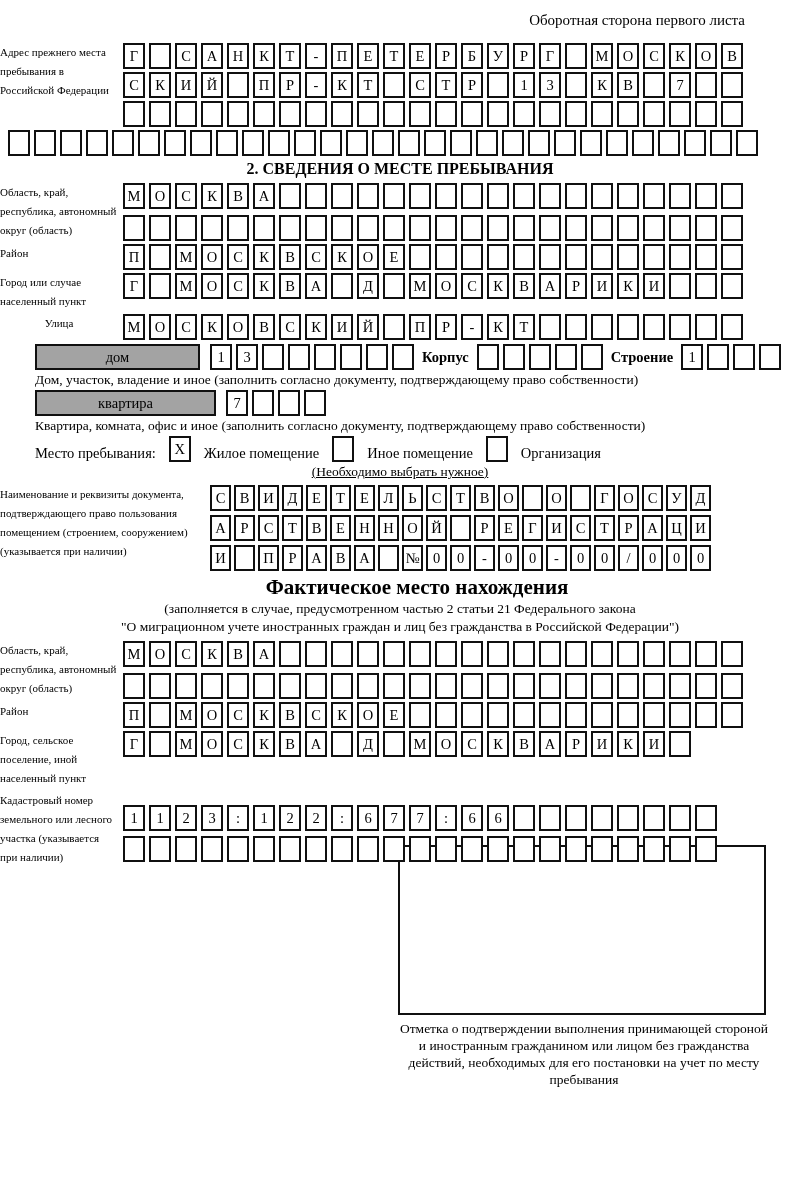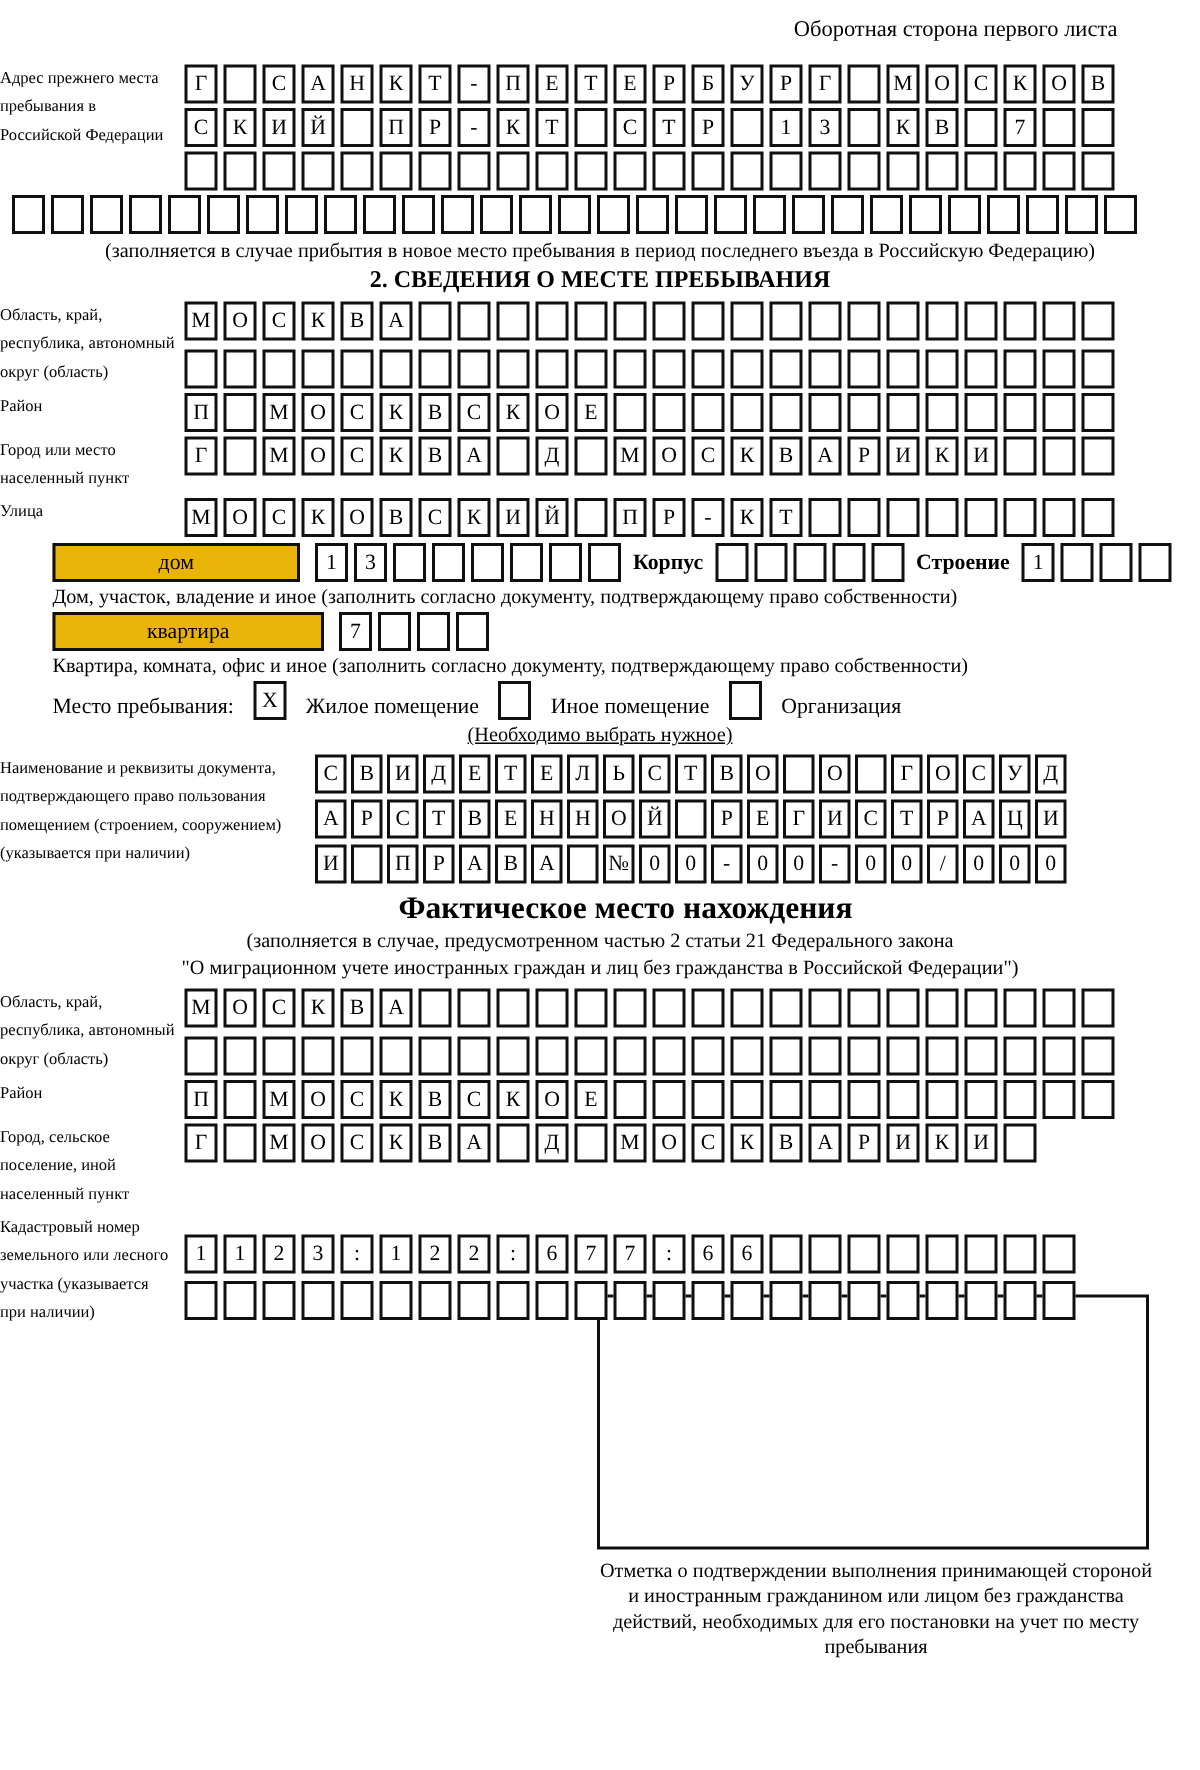--- a/index.html
+++ b/index.html
@@ -24,21 +24,21 @@
   .fullrow{margin-left:8px;margin-bottom:3px;}
 
   .caption{font-size:13.5px;line-height:16px;margin-bottom:2px;}
   .caption.center{text-align:center;}
   .caption.indent{margin-left:35px;}
 
   .sec-title{text-align:center;font-weight:bold;font-size:16px;line-height:20px;margin:2px 0 4px 0;}
 
   .inline-row{display:flex;align-items:center;margin-left:35px;margin-bottom:2px;}
   .named-box{height:26px;box-sizing:border-box;border:2px solid #101010;display:flex;
-             align-items:center;justify-content:center;font-size:14.5px;background:#eab308;}
+             align-items:center;justify-content:center;font-size:14.5px;background:#a3a3a3;}
   .nb-dom{width:165px;margin-right:10px;}
   .nb-kv{width:181px;margin-right:10px;}
   .small-label{margin:0 8px;font-size:14.5px;font-weight:bold;}
 
   .stay-row{display:flex;align-items:flex-end;margin-left:35px;margin-bottom:2px;gap:13px;}
   .stay-row .txt{font-size:14.5px;}
 
   .doc-block{margin-bottom:6px;}
   .fact-head{margin-top:6px;}
 
@@ -161,21 +161,20 @@
       <span class="cell"></span>
       <span class="cell"></span>
       <span class="cell"></span>
       <span class="cell"></span>
       <span class="cell"></span>
       <span class="cell"></span>
       <span class="cell"></span>
       <span class="cell"></span>
       <span class="cell"></span>
     </div>
-  <div class="caption center">(заполняется в случае прибытия в новое место пребывания в период последнего въезда в Российскую Федерацию)</div>
 
   <div class="sec-title">2. СВЕДЕНИЯ О МЕСТЕ ПРЕБЫВАНИЯ</div>
 
   <div class="frow">
     <div class="flabel">Область, край, республика, автономный округ (область)</div>
     <div class="gridcol" style="gap:6px;">
       <div class="boxrow">
           <span class="cell">М</span>
           <span class="cell">О</span>
           <span class="cell">С</span>
@@ -256,21 +255,21 @@
           <span class="cell"></span>
           <span class="cell"></span>
           <span class="cell"></span>
           <span class="cell"></span>
           <span class="cell"></span>
         </div>
     </div>
   </div>
 
   <div class="frow">
-    <div class="flabel">Город или место населенный пункт</div>
+    <div class="flabel">Город или случае населенный пункт</div>
     <div class="gridcol">
       <div class="boxrow">
           <span class="cell">Г</span>
           <span class="cell"></span>
           <span class="cell">М</span>
           <span class="cell">О</span>
           <span class="cell">С</span>
           <span class="cell">К</span>
           <span class="cell">В</span>
           <span class="cell">А</span>
@@ -287,21 +286,21 @@
           <span class="cell">И</span>
           <span class="cell">К</span>
           <span class="cell">И</span>
           <span class="cell"></span>
           <span class="cell"></span>
           <span class="cell"></span>
         </div>
     </div>
   </div>
 
-  <div class="frow" style="margin-bottom:4px;">
+  <div class="frow" style="margin-bottom:4px;text-align:center;">
     <div class="flabel">Улица</div>
     <div class="gridcol">
       <div class="boxrow">
           <span class="cell">М</span>
           <span class="cell">О</span>
           <span class="cell">С</span>
           <span class="cell">К</span>
           <span class="cell">О</span>
           <span class="cell">В</span>
           <span class="cell">С</span>

